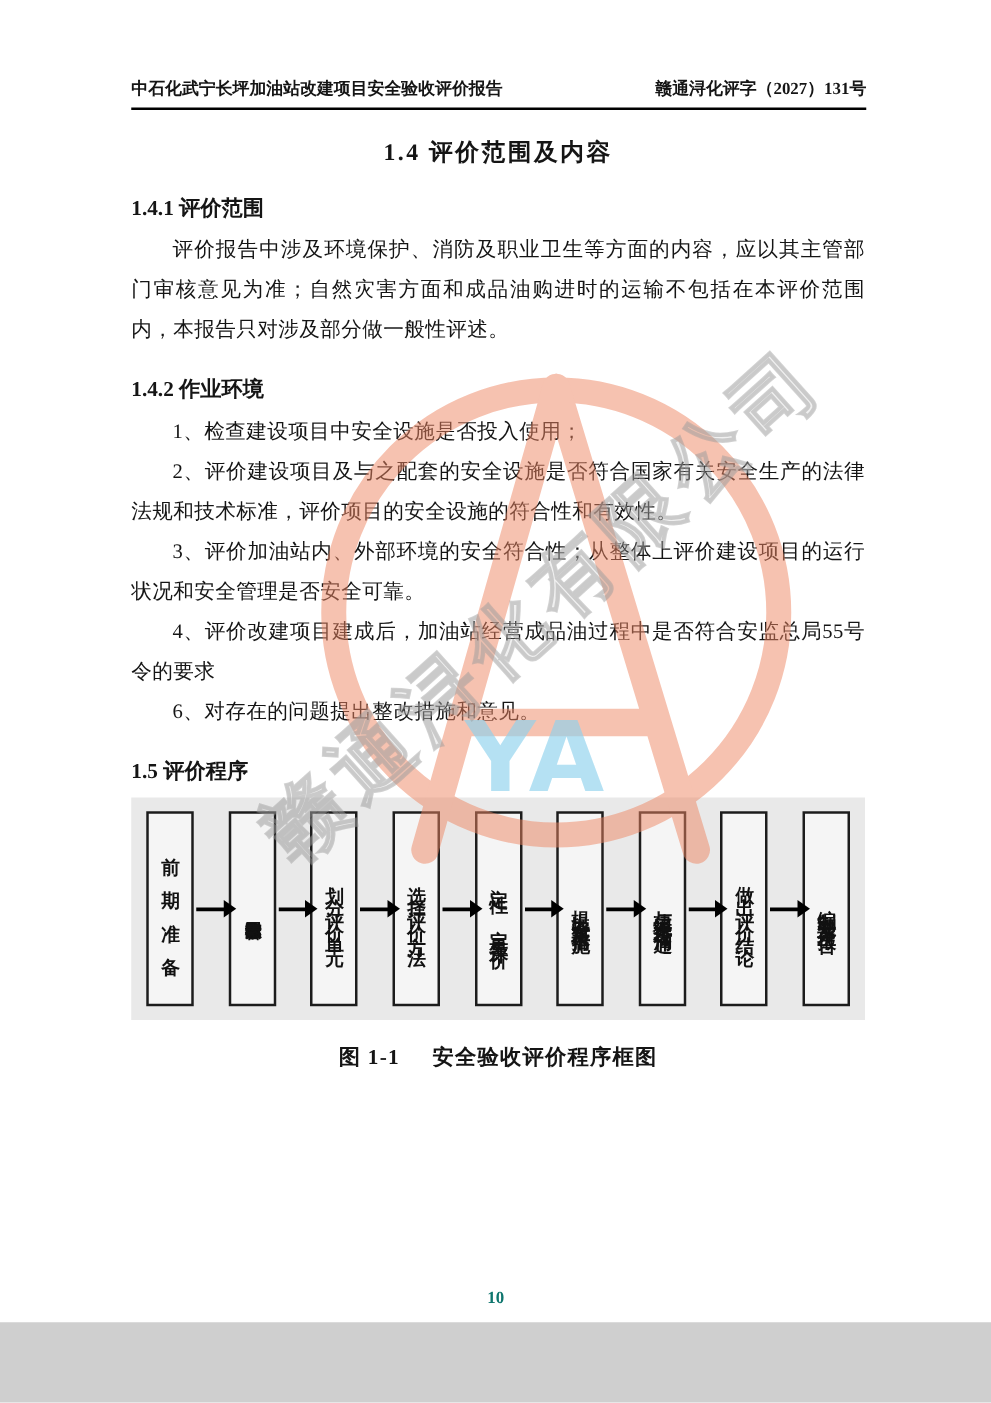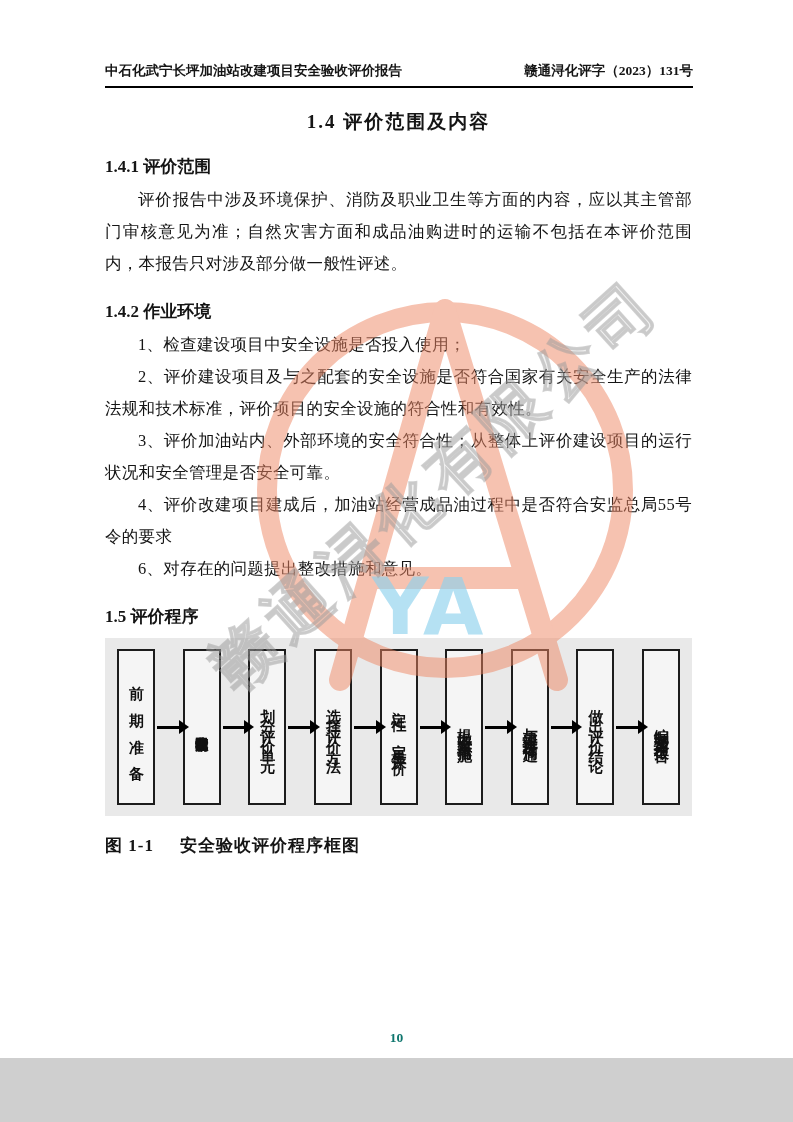--- a/index.html
+++ b/index.html
@@ -35,21 +35,21 @@
     writing-mode:vertical-rl;text-orientation:upright;
     font-weight:bold;font-size:15px;line-height:1;
     font-family:"DejaVu Sans","Liberation Sans",sans-serif;color:#111;
   }
   .flow-arrow{position:relative;flex:1 1 auto;height:3px;background:#000;margin:0 2px;max-width:26px;}
   .flow-arrow::after{
     content:"";position:absolute;right:-8px;top:-5.5px;width:0;height:0;
     border-left:10px solid #000;border-top:7px solid transparent;border-bottom:7px solid transparent;
   }
   .caption{
-    text-align:left;font-weight:bold;font-size:17px;margin-top:18px;letter-spacing:1px;
+    text-align:center;font-weight:bold;font-size:17px;margin-top:18px;letter-spacing:1px;
   }
   .caption .cap-label{margin-right:26px;}
   
   .page-number{
     position:absolute;left:0;right:0;top:1030px;text-align:center;
     font-size:13.5px;color:#0f766e;font-weight:bold;
   }
   
   .watermark{position:absolute;inset:0;pointer-events:none;z-index:3;}
   .wm-logo{position:absolute;left:252px;top:288px;opacity:.5;}
@@ -67,21 +67,21 @@
     -webkit-text-stroke:1.5px rgba(155,155,155,.45);
   }
 </style>
 </head>
 <body>
 
 <div class="page">
 
   <div class="header">
     <span>中石化武宁长坪加油站改建项目安全验收评价报告</span>
-    <span>赣通浔化评字（2023）131号</span>
+    <span>赣通浔化评字（2027）131号</span>
   </div>
 
   <div class="content">
 
     <div class="h-major">1.4 评价范围及内容</div>
 
     <div class="h-minor">1.4.1 评价范围</div>
     <p class="para">评价报告中涉及环境保护、消防及职业卫生等方面的内容，应以其主管部门审核意见为准；自然灾害方面和成品油购进时的运输不包括在本评价范围内，本报告只对涉及部分做一般性评述。</p>
 
     <div class="h-minor">1.4.2 作业环境</div>

